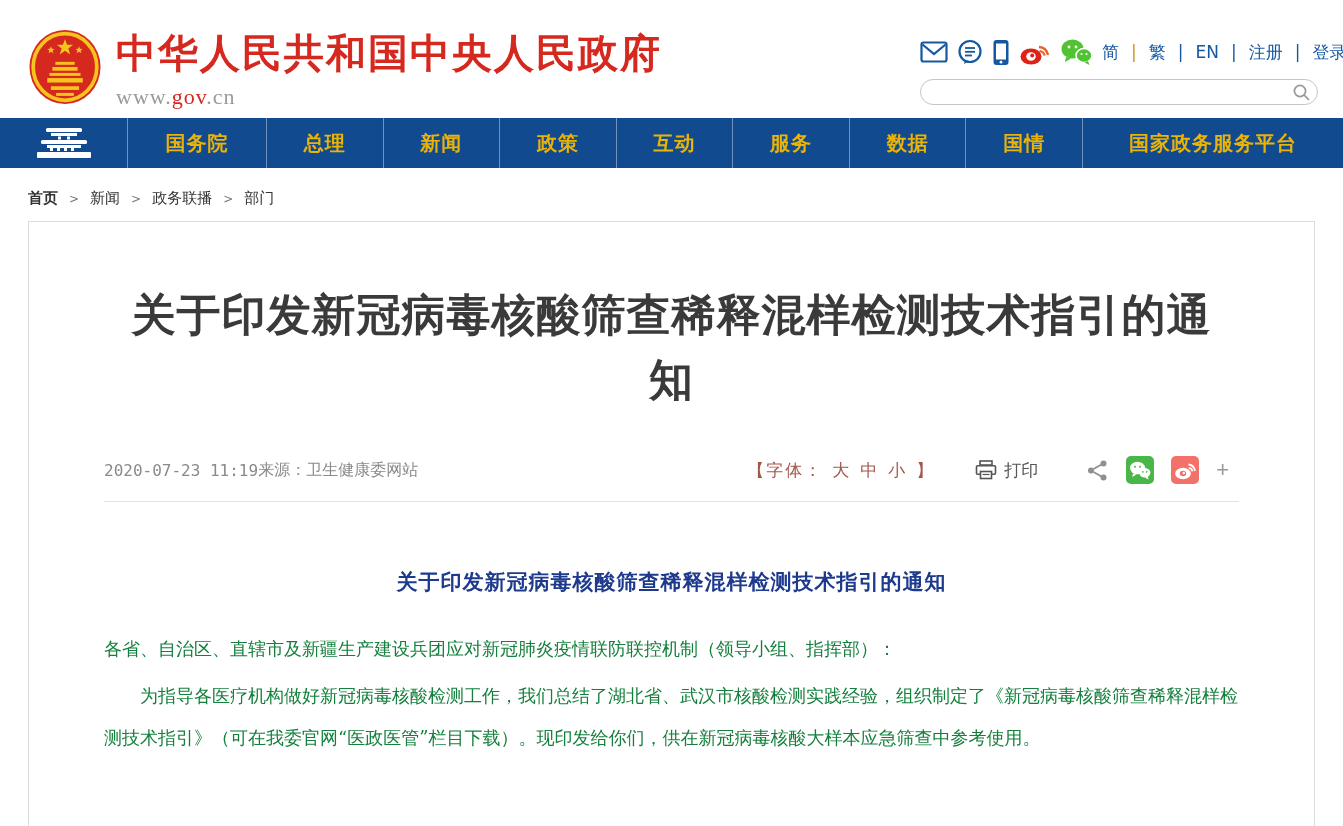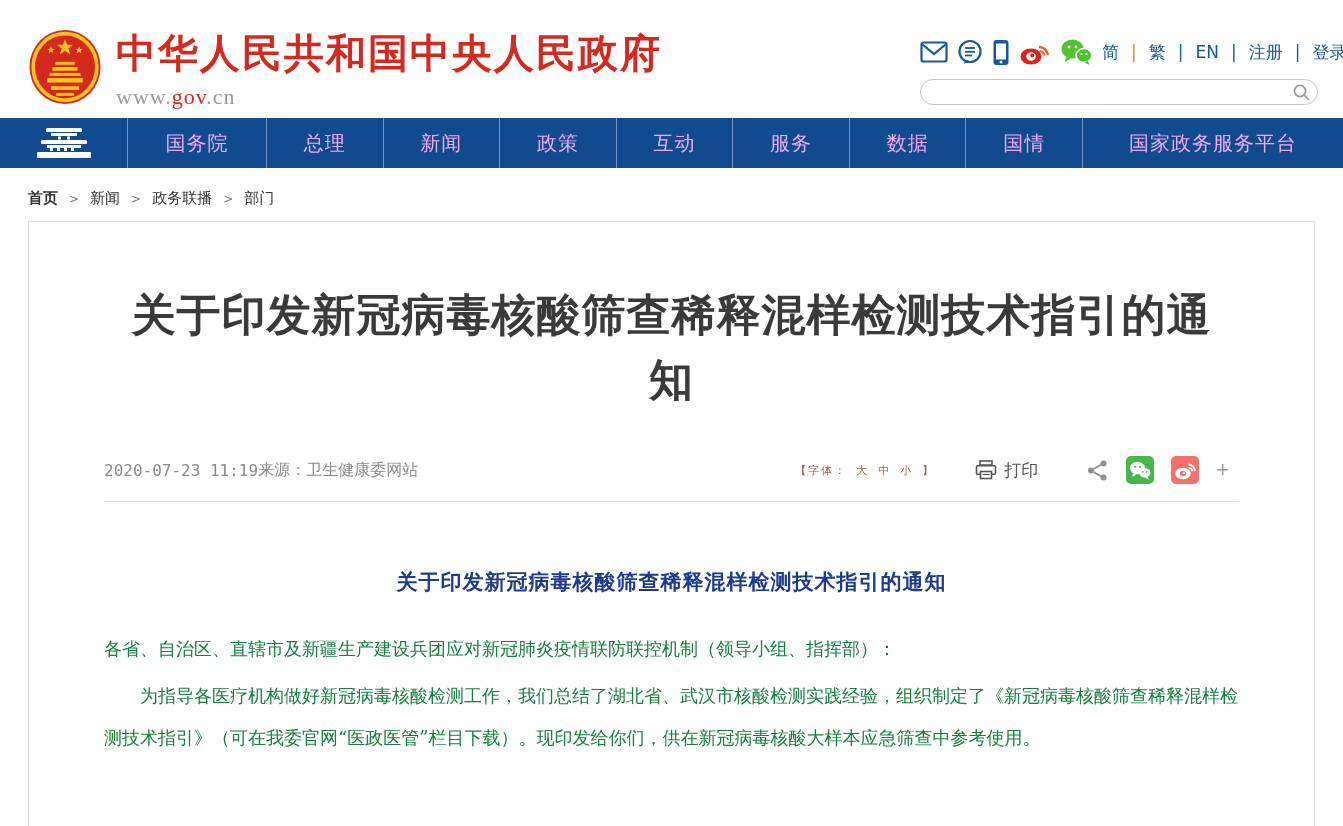--- a/index.html
+++ b/index.html
@@ -23,21 +23,21 @@
   .sep-orange { color:#d2901e; }
   .search-row { margin-top:13px; position:relative; }
   .search-input { width:100%; height:26px; border:1px solid #c6c6c6; border-radius:13px;
     padding:0 32px 0 12px; font-size:14px; outline:none; }
   .search-btn { position:absolute; right:7px; top:4px; background:none; border:none; cursor:pointer; padding:0; }
 
   
   .nav { height:50px; display:flex; align-items:stretch; }
   .nav-home { flex:0 0 128px; display:flex; align-items:center; justify-content:center;
     border-right:1px solid rgba(255,255,255,.4); cursor:pointer; }
-  .nav-item { flex:1 1 0; color:#f0abfc; font-size:20px; font-weight:normal; letter-spacing:1px;
+  .nav-item { flex:1 1 0; color:#eab308; font-size:20px; font-weight:bold; letter-spacing:1px;
     display:flex; align-items:center; justify-content:center;
     border-right:1px solid rgba(255,255,255,.4); cursor:pointer; }
   .nav-item.w1 { flex:0 0 139px; }
   .nav-item.last { flex:0 0 260px; border-right:none; }
 
   
   .breadcrumb { padding:21px 28px 13px; display:flex; align-items:center; gap:11px;
     font-size:15px; color:#333; }
   .bc-item { cursor:pointer; }
   .bc-home { font-weight:bold; }
@@ -45,21 +45,21 @@
 
   
   .article-box { margin:0 28px; border:1px solid #dcdcdc; padding:0 75px; height:608px; background:#fff; }
   .article-title { margin:60px auto 0; max-width:1090px; text-align:center;
     font-size:44px; font-weight:600; color:#3a3a3a; line-height:1.48; letter-spacing:1px; }
 
   .meta-row { margin-top:44px; display:flex; justify-content:space-between; align-items:center; }
   .meta-left { color:#8a8a8a; font-size:16px; display:flex; align-items:center; gap:0; }
   .meta-date { font-family:"DejaVu Sans Mono","Liberation Mono",monospace; }
   .meta-right { display:flex; align-items:center; margin-right:10px; }
-  .font-ctl { color:#a3574a; font-size:11px; letter-spacing:2px; display:flex; gap:9px; align-items:center; }
+  .font-ctl { color:#a3574a; font-size:17px; letter-spacing:2px; display:flex; gap:9px; align-items:center; }
   .font-opt { cursor:pointer; }
   .print-btn { margin-left:40px; display:flex; align-items:center; gap:7px;
     color:#555; font-size:17px; cursor:pointer; background:none; border:none; }
   .share-group { margin-left:48px; display:flex; align-items:center; gap:17px; }
   .share-nodes { cursor:pointer; display:inline-flex; }
   .share-btn { width:28px; height:28px; border-radius:5px; border:none; cursor:pointer;
     display:flex; align-items:center; justify-content:center; padding:0; }
   .btn-wechat { background:#49b649; }
   .btn-weibo  { background:#f2726a; }
   .share-more { color:#999; font-size:22px; line-height:1; cursor:pointer; background:none; border:none; }

